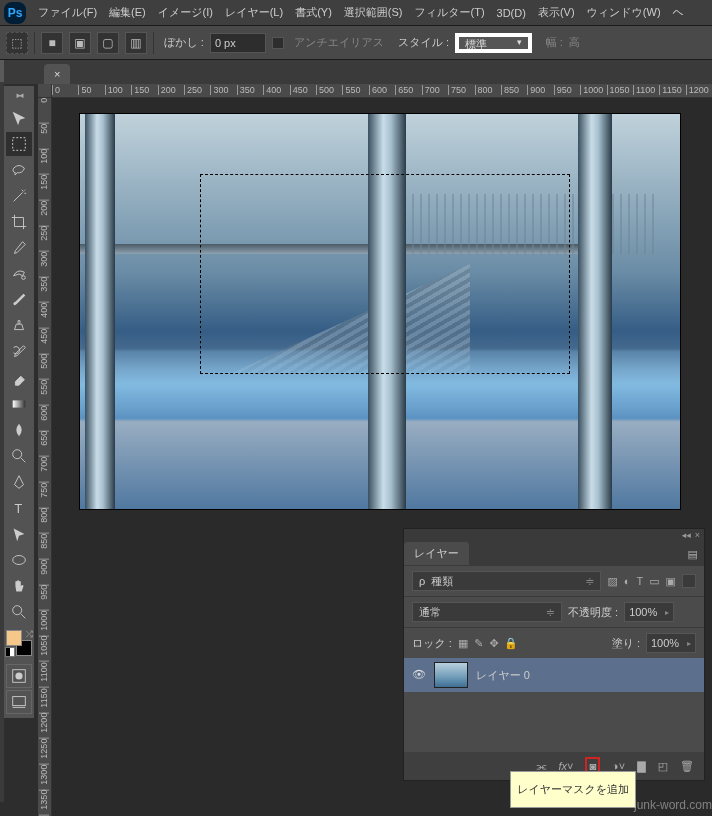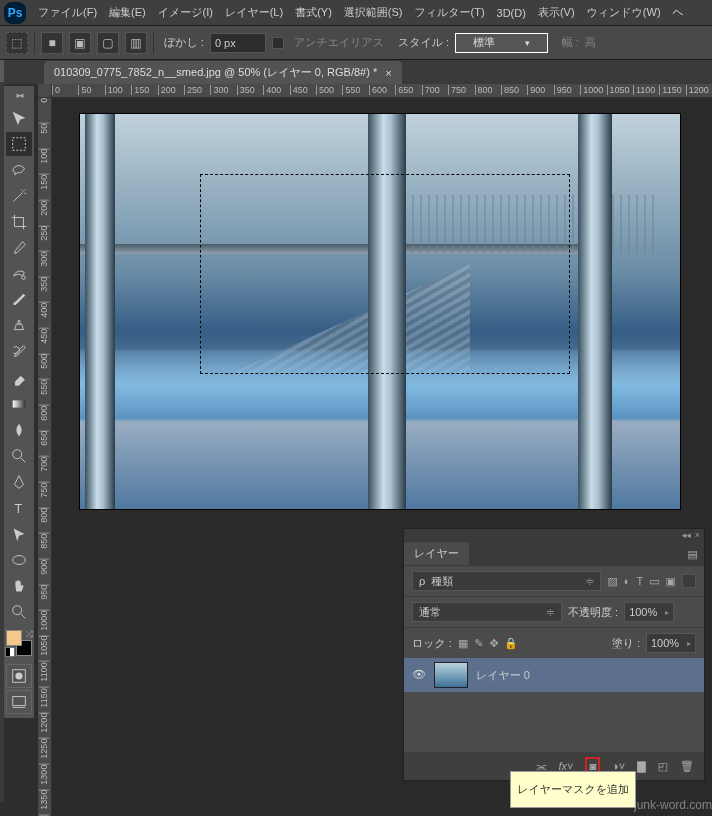--- a/index.html
+++ b/index.html
@@ -10,21 +10,21 @@
   .menubar { height:26px; background:#3f3f3f; display:flex; align-items:center; padding-left:4px; color:#ccc; font-size:11px; border-bottom:1px solid #1a1a1a; }
   .ps-logo { width:22px; height:22px; background:#001e36; color:#31a8ff; font-weight:bold; font-size:12px; display:flex; align-items:center; justify-content:center; border-radius:8px; margin-right:6px; }
   .menubar .menu-item { padding:0 6px; cursor:pointer; }
 
   
   .optionsbar { height:34px; background:#494949; border-bottom:1px solid #1a1a1a; display:flex; align-items:center; padding:0 6px; font-size:11px; color:#ccc; gap:6px; }
   .opt-icon { width:22px; height:22px; background:#333; border:1px solid #555; display:flex; align-items:center; justify-content:center; color:#bbb; font-size:12px; }
   .feather-label { margin-left:4px; }
   .feather-input { width:56px; height:20px; background:#2d2d2d; border:1px solid #555; color:#ccc; font-size:11px; padding:0 4px; }
   .checkbox { width:12px; height:12px; background:#2d2d2d; border:1px solid #555; display:inline-block; margin-right:4px; }
-  .style-select { height:20px; background:#555; border:1px solid #ffffff; display:flex; align-items:center; padding:0 17px; gap:30px; color:#ddd; }
+  .style-select { height:20px; background:#555; border:4px solid #ffffff; display:flex; padding:0 6px; gap:30px; color:#ddd; }
   .style-select::after { content:"▾"; font-size:9px; }
   .width-label { margin-left:8px; }
 
   
   .tabbar { height:24px; background:#3a3a3a; display:flex; align-items:flex-end; padding-left:44px; }
   .doc-tab { background:#535353; color:#ddd; font-size:11px; padding:4px 10px; display:flex; align-items:center; gap:8px; border-top-left-radius:4px; border-top-right-radius:4px; }
   .doc-tab .close { cursor:pointer; }
 
   
   .left-strip { position:absolute; left:0; top:60px; width:4px; height:22px; background:#5a5a5a; }
@@ -143,21 +143,20 @@
     <span class="width-label">スタイル :</span>
     <div class="style-select">
         <span>標準</span>
       </div>
     <span class="width-label" style="color:#888">幅 :</span>
     <span style="color:#888">高</span>
   </div>
 
   <div class="tabbar">
     <div class="doc-tab">
-      <span>010309_0775_7852_n__smed.jpg @ 50% (レイヤー 0, RGB/8#) *</span>
       <span class="close">×</span>
     </div>
   </div>
 
   <div class="left-strip"></div>
   <div class="left-strip2"></div>
 
   <div class="tools">
     <div class="tool-btn">
         <svg viewBox="0 0 20 20">

